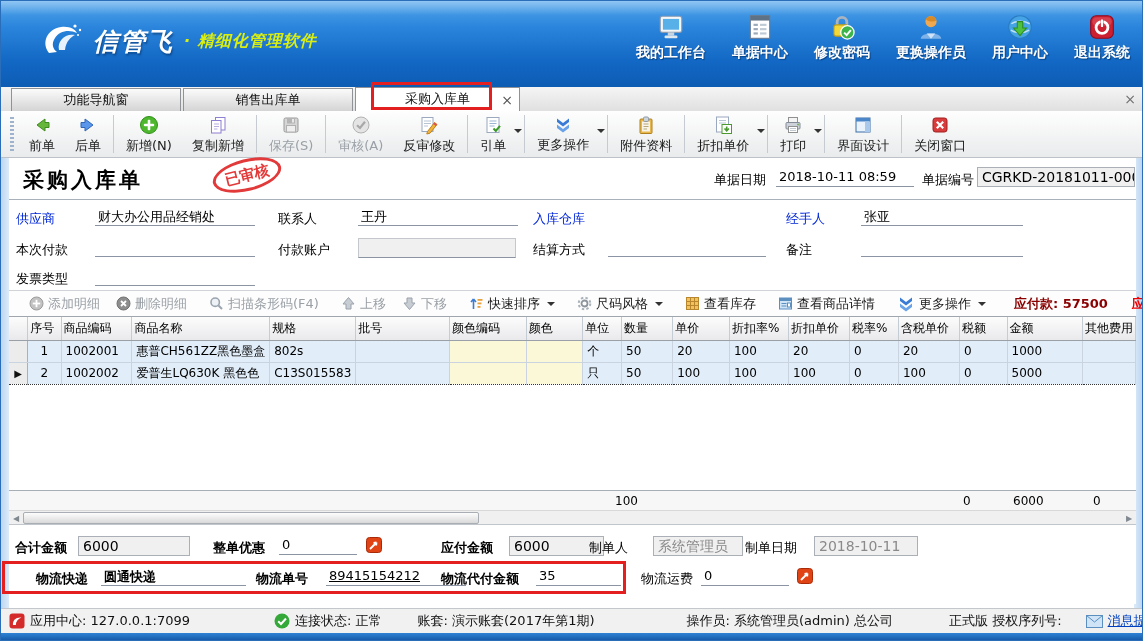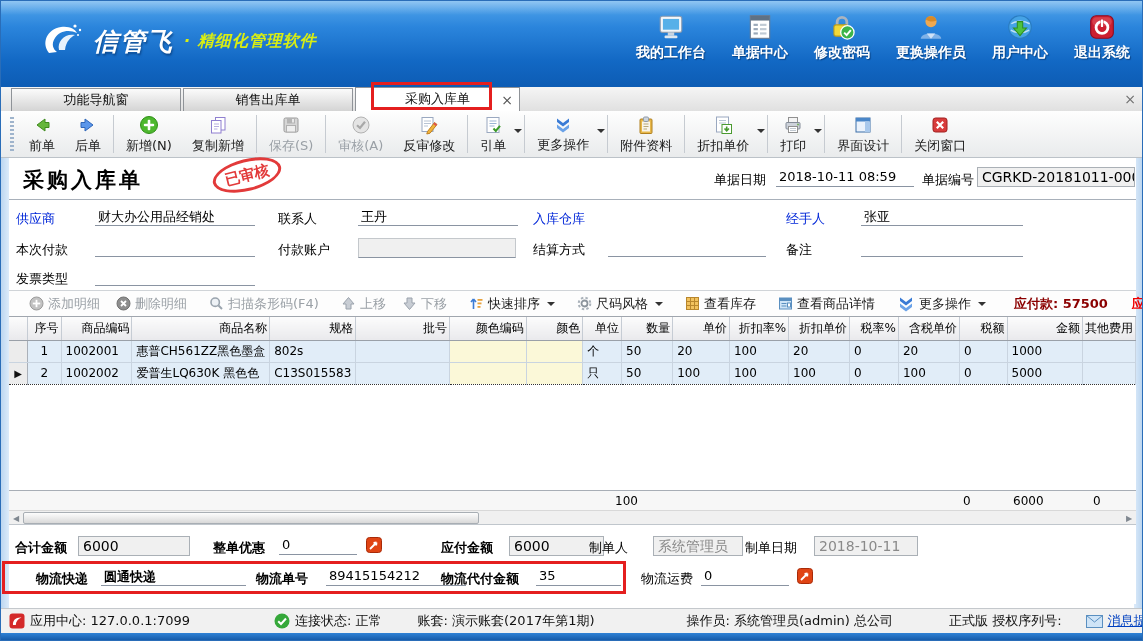--- a/index.html
+++ b/index.html
@@ -52,21 +52,21 @@
   .dbtn { position:relative; display:flex; align-items:center; gap:4px; padding:0 8px; font-size:13px; color:#1a1a1a; cursor:pointer; white-space:nowrap; height:22px; }
   .dbtn.disabled { color:#9aa0a6; cursor:default; }
   .dbtn .dd2 { width:0; height:0; border-left:4px solid transparent; border-right:4px solid transparent; border-top:4px solid #333; margin-left:3px; }
   .dsep { width:1px; height:16px; background:#c6cbd1; margin:0 3px; }
   .payable-red { color:#8b0000; font-weight:bold; font-size:13px; margin-left:14px; white-space:nowrap; }
   .credit-red { color:#f00000; font-weight:bold; font-size:13px; margin-left:24px; white-space:nowrap; }
 
   
   .gridwrap { position:absolute; left:8px; top:315px; width:1127px; height:208px; background:#fff; border-top:1px solid #a0a6ae; }
   table.grid { border-collapse:collapse; table-layout:fixed; font-size:12px; }
-  table.grid th { background:linear-gradient(#fcfcfc,#e9e9ec); border-right:1px solid #c6ccd4; border-bottom:1px solid #9aa0a8; font-weight:normal; height:23px; text-align:right; white-space:nowrap; overflow:hidden; padding:0 2px; }
+  table.grid th { background:linear-gradient(#fcfcfc,#e9e9ec); border-right:1px solid #c6ccd4; border-bottom:1px solid #9aa0a8; font-weight:normal; height:23px; text-align:left; white-space:nowrap; overflow:hidden; padding:0 2px; }
   table.grid td { height:22px; border-right:1px solid #c9d4e0; border-bottom:1px solid #c9d4e0; background:#e1edf8; padding:0 4px; white-space:nowrap; overflow:hidden; }
   table.grid td.marker { background:#ececec; border-right:1px solid #aab0b8; text-align:center; color:#111; font-size:10px; padding:0; }
   table.grid td.yellow { background:#fbf8d8; }
   table.grid td.center { text-align:center; }
   table.grid tr.selected td { border-top:1px dotted #333; border-bottom:1px dotted #333; }
   .summaryrow { position:absolute; left:0; top:173px; width:1127px; height:20px; border-top:1px solid #a8aeb6; background:#f7f7f7; }
   .summaryrow table { border-collapse:collapse; table-layout:fixed; font-size:12px; }
   .summaryrow td { height:19px; padding:0 4px; white-space:nowrap; overflow:hidden; }
   .hscroll { position:absolute; left:0; top:193px; width:1127px; height:15px; background:#f0f0f0; border-top:1px solid #d8d8d8; }
   .hs-arrow { position:absolute; top:1px; width:14px; height:13px; color:#808890; font-size:8px; line-height:13px; text-align:center; }
@@ -657,21 +657,21 @@
     <span class="fld-label" style="left:432px; top:14px; font-weight:bold;">应付金额</span>
     <span class="boxfield" style="left:500px; top:11px; width:95px;">6000</span>
     <span class="fld-label" style="left:580px; top:14px;">制单人</span>
     <span class="boxfield dim" style="left:644px; top:11px; width:90px;">系统管理员</span>
     <span class="fld-label" style="left:736px; top:14px;">制单日期</span>
     <span class="boxfield dim" style="left:805px; top:11px; width:104px;">2018-10-11</span>
 
     <span class="fld-label" style="left:27px; top:45px; font-weight:bold;">物流快递</span>
     <span class="ufield" style="left:92px; top:42px; width:145px; font-weight:bold;">圆通快递</span>
     <span class="fld-label" style="left:247px; top:45px; font-weight:bold;">物流单号</span>
-    <span class="ufield" style="left:317px; top:42px; width:140px;">89415154212</span>
+    <span class="ufield" style="left:317px; top:42px; width:140px;text-decoration:underline;">89415154212</span>
     <span class="fld-label" style="left:432px; top:45px; font-weight:bold;">物流代付金额</span>
     <span class="ufield" style="left:527px; top:42px; width:85px;">35</span>
     <span class="fld-label" style="left:632px; top:45px;">物流运费</span>
     <span class="ufield" style="left:692px; top:42px; width:88px;">0</span>
     <span class="mini-btn" style="left:788px; top:43px;">
       <svg width="16" height="16" viewBox="0 0 16 16">
           <rect x="0.5" y="0.5" width="15" height="15" rx="3" fill="#e04414" stroke="#a82a08"></rect>
           <path d="M4 12 L10.5 5.5 M10.5 5.5 L7.5 5.8 M10.5 5.5 L10.2 8.5" stroke="#fff" stroke-width="1.8" fill="none"></path>
         </svg>
     </span>

